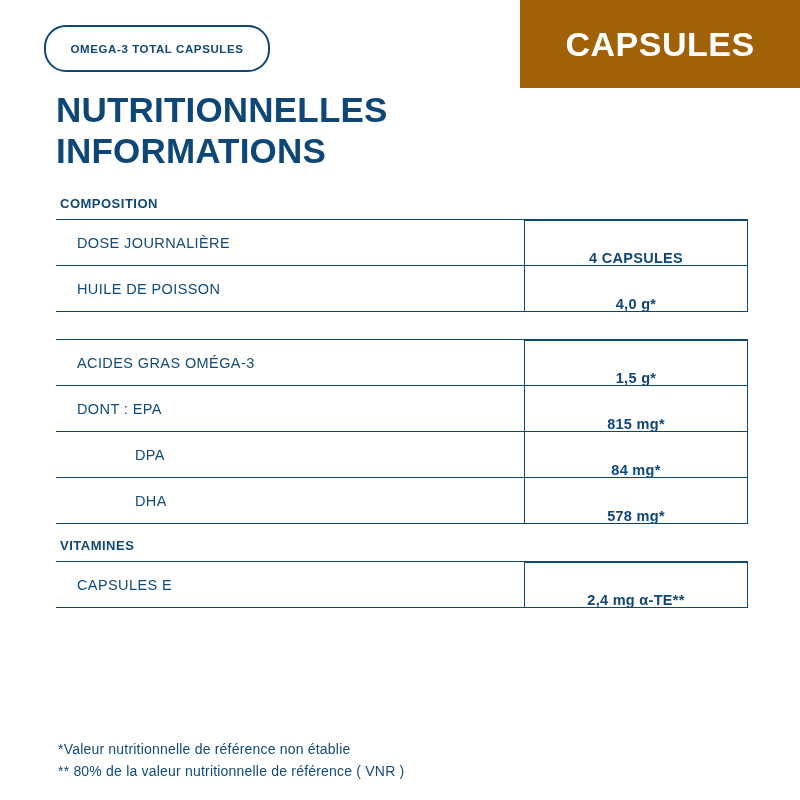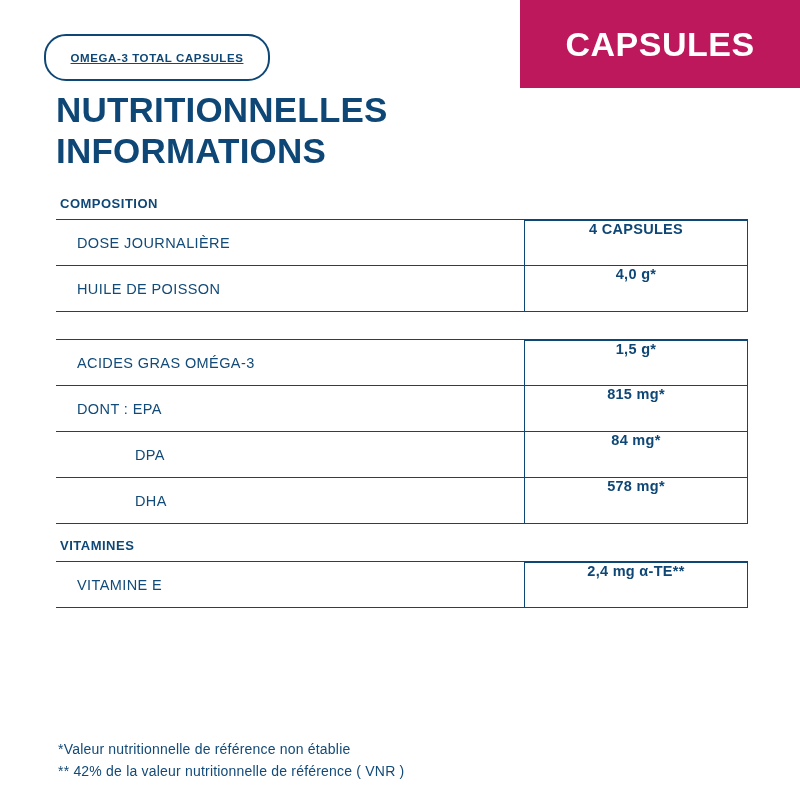--- a/index.html
+++ b/index.html
@@ -21,47 +21,46 @@
     height: 800px;
   }
 
   
   .corner-banner {
     position: absolute;
     top: 0;
     left: 520px;
     width: 280px;
     height: 88px;
-    background: #be185d;
+    background: #a16207;
     display: flex;
     align-items: center;
     justify-content: center;
   }
   .corner-banner .label {
     color: #ffffff;
     font-size: 34px;
     font-weight: bold;
     letter-spacing: 0.5px;
   }
 
   
   .pill {
     position: absolute;
     left: 44px;
-    top: 34px;
+    top: 25px;
     width: 222px;
     height: 43px;
     border: 2px solid #0e4776;
     border-radius: 22px;
     background: #ffffff;
     display: flex;
     align-items: center;
     justify-content: center;
     z-index: 5;
-    text-decoration: underline;
   }
   .pill .label {
     font-size: 11.5px;
     font-weight: bold;
     letter-spacing: 0.6px;
     color: #0e4776;
   }
 
   
   .title {
@@ -118,21 +117,21 @@
   .row .valuebox {
     position: absolute;
     left: 468px;
     top: 0;
     width: 224px;
     height: 46px;
     box-sizing: border-box;
     border-left: 1px solid #0e4776;
     border-right: 1px solid #0e4776;
     display: flex;
-    align-items: flex-start;
+    align-items: flex-end;
     justify-content: center;
   }
   .row.first-of-group .valuebox {
     border-top: 1px solid #0e4776;
   }
   .row .valuebox .v {
     font-size: 14.5px;
     font-weight: bold;
     letter-spacing: 0.3px;
     color: #0e4776;
@@ -221,27 +220,27 @@
         </div>
       </div>
     </div>
 
     <div class="spacer-xs"></div>
 
     <div class="group">
       <div class="section-head">VITAMINES</div>
       <div class="rule"></div>
       <div class="row first-of-group">
-        <div class="name">VITAMINE E</div>
+        <div class="name">CAPSULES E</div>
         <div class="valuebox">
           <span class="v">2,4 mg α-TE**</span>
         </div>
       </div>
     </div>
 
   </div>
 
   <div class="footnotes">
     <div>*Valeur nutritionnelle de référence non établie</div>
-    <div>** 42% de la valeur nutritionnelle de référence ( VNR )</div>
+    <div>** 80% de la valeur nutritionnelle de référence ( VNR )</div>
   </div>
 
 </div>
 
 </body></html>

